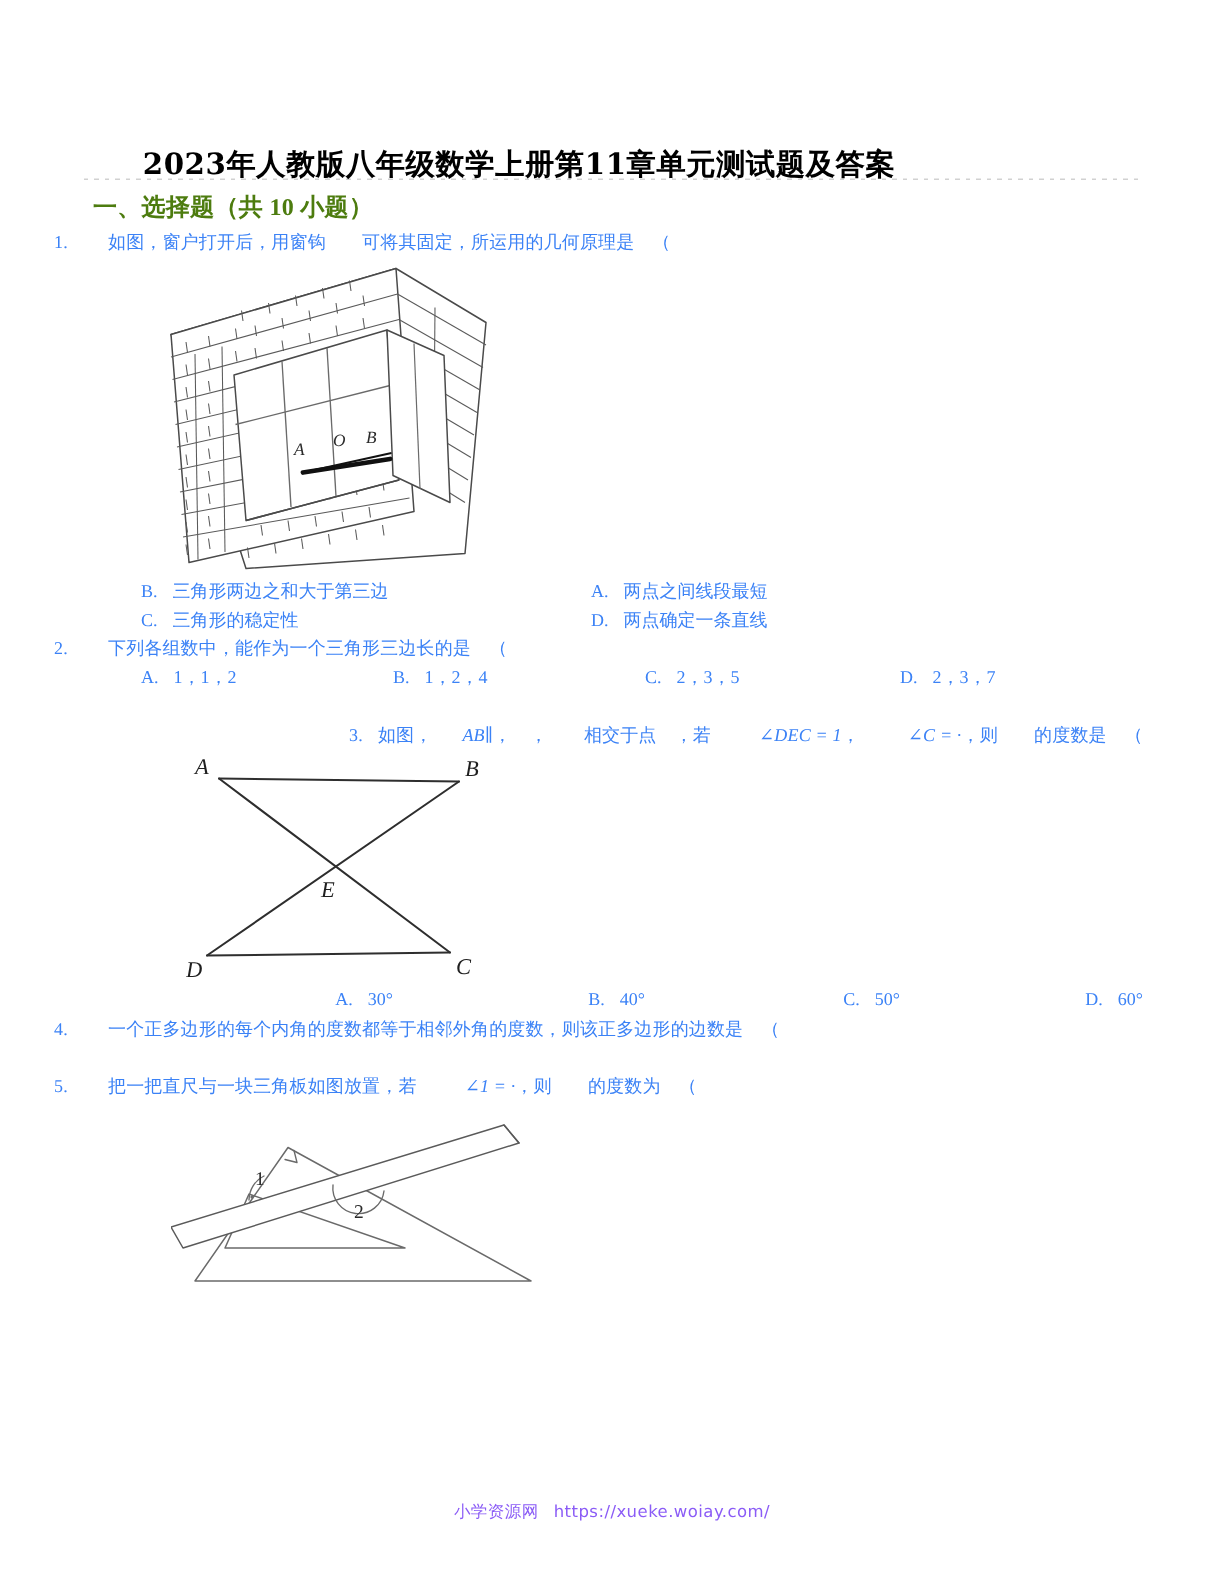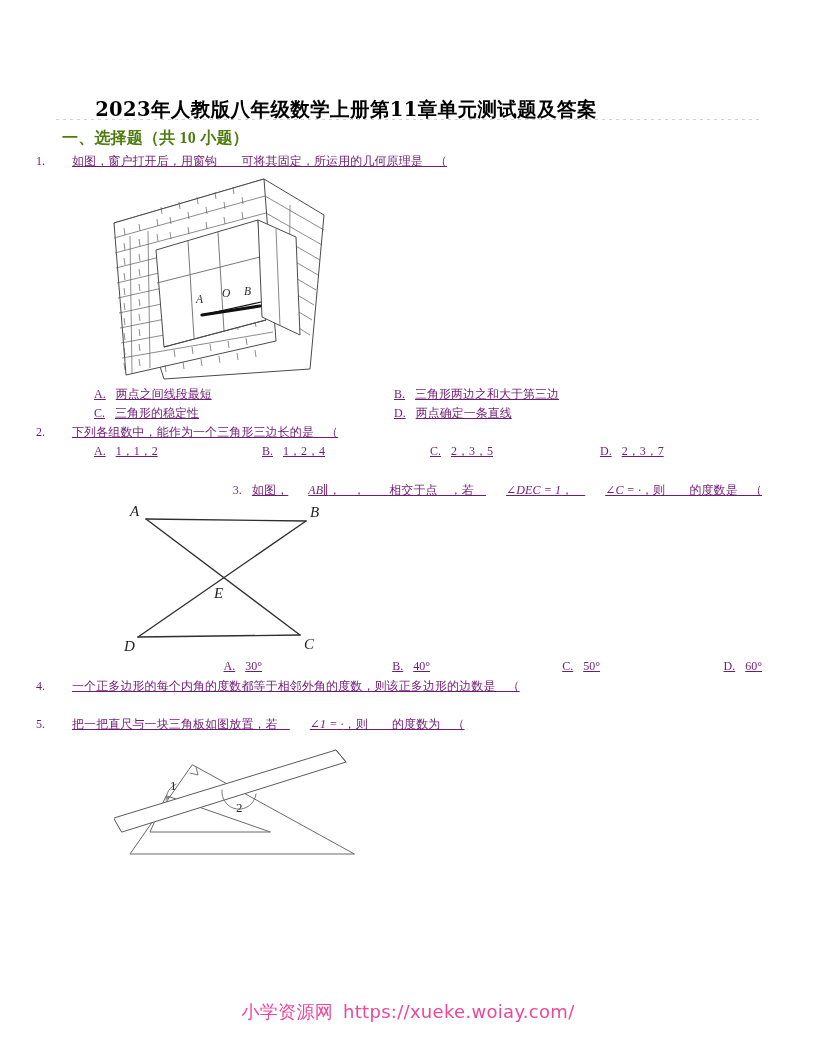--- a/index.html
+++ b/index.html
@@ -57,22 +57,21 @@
     font-size: 16px;
     font-weight: bold;
     color: #4d7c0f;
     margin: 0 0 3px 0;
     letter-spacing: .2px;
   }
   .q {
     position: relative;
     font-size: 12px;
     line-height: 1.55;
-    color: #701a75;
-    text-decoration: underline;
+    color: #3b82f6;
   }
   .q-stem {
     padding-left: 26px;
     text-indent: -26px;
     white-space: pre-wrap;
     letter-spacing: .1px;
   }
   .q-num { display: inline-block; }
   .mi {
     font-style: italic;
@@ -98,22 +97,22 @@
   
   .fig { position: relative; }
   .fig svg { display: block; }
   
   .footer {
     position: absolute;
     left: 0;
     top: 1000px;
     width: 816px;
     text-align: center;
-    font-size: 18px;
-    color: #ec4899;
+    font-size: 11px;
+    color: #8b5cf6;
     font-family: "DejaVu Sans", "Liberation Sans", sans-serif;
     letter-spacing: .3px;
   }
   .sp { display: inline-block; width: 20px; }
   .sp-s { display: inline-block; width: 10px; }
 </style>
 </head>
 <body>
 
 <div class="page">
@@ -233,22 +232,22 @@
           <path d="M92 140 L150 131" stroke="#111" stroke-width="3.2" stroke-linecap="round"></path>
           <path d="M92 140 L151 127" stroke="#111" stroke-width="1.2"></path>
 
           <text x="86" y="128" font-family="Liberation Serif, serif" font-size="11.5" font-style="italic" fill="#2b2b2b" stroke="none">A</text>
           <text x="112" y="122" font-family="Liberation Serif, serif" font-size="11.5" font-style="italic" fill="#2b2b2b" stroke="none">O</text>
           <text x="134" y="120" font-family="Liberation Serif, serif" font-size="11.5" font-style="italic" fill="#2b2b2b" stroke="none">B</text>
         </svg>
       </div>
 
       <div class="opts opts-grid2" style="padding-left:32px;">
+        <div class="opt"><span class="opt-lbl">B.</span><span class="sp-s"></span><span>三角形两边之和大于第三边</span></div>
         <div class="opt"><span class="opt-lbl">A.</span><span class="sp-s"></span><span>两点之间线段最短</span></div>
-        <div class="opt"><span class="opt-lbl">B.</span><span class="sp-s"></span><span>三角形两边之和大于第三边</span></div>
         <div class="opt"><span class="opt-lbl">C.</span><span class="sp-s"></span><span>三角形的稳定性</span></div>
         <div class="opt"><span class="opt-lbl">D.</span><span class="sp-s"></span><span>两点确定一条直线</span></div>
       </div>
     </div>
 
     <div class="q" style="">
       <div class="q-stem"><span class="q-num">2.</span><span class="sp-s"></span><span>下列各组数中，能作为一个三角形三边长的是　（</span></div>
       <div class="opts opts-grid4" style="padding-left:32px;">
         <div class="opt"><span class="opt-lbl">A.</span><span class="sp-s"></span><span>1，1，2</span></div>
         <div class="opt"><span class="opt-lbl">B.</span><span class="sp-s"></span><span>1，2，4</span></div>

